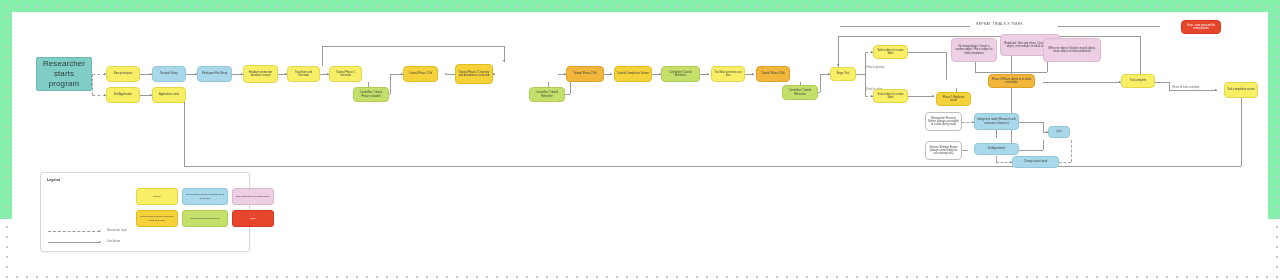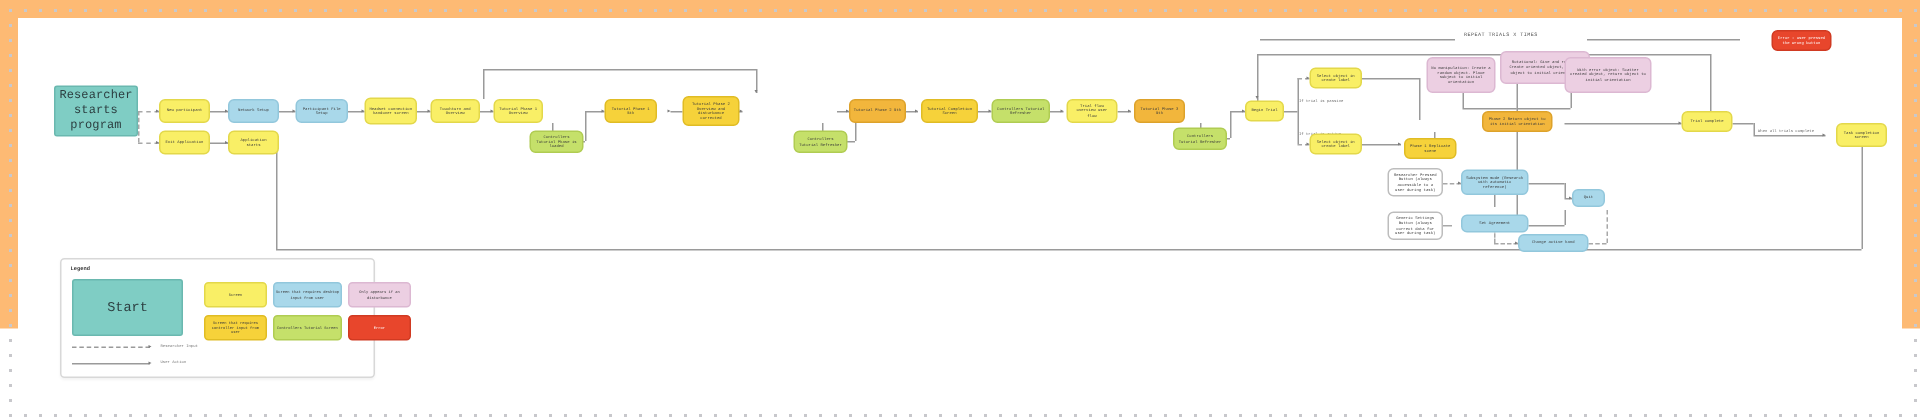--- a/index.html
+++ b/index.html
@@ -1,18 +1,18 @@
 <!DOCTYPE html>
 <html><head>
 <meta charset="utf-8">
 <style>
   html,body{margin:0;padding:0;background:#ffffff;}
   body{width:1280px;height:280px;overflow:hidden;font-family:"Liberation Sans",sans-serif;}
 
-  #canvas{position:relative;width:1280px;height:219px;background:#fdba74;font-family:Liberation Mono, monospace;}
+  #canvas{position:relative;width:1280px;height:219px;background:#86efac;}
 
   
   .dot-frame{position:absolute;left:0;top:0;width:1280px;height:280px;
     background-image:radial-gradient(#c8c8cc 1.1px, transparent 1.2px);
     background-size:10px 10px;background-position:2px 2px;}
   .inner-mask{position:absolute;left:12px;top:12px;width:1256px;height:256px;background:#ffffff;}
 
   .node{position:absolute;box-sizing:border-box;border-radius:4px;
     display:flex;align-items:center;justify-content:center;text-align:center;
     font-size:2.6px;line-height:1.25;padding:1px 2px;overflow:hidden;
@@ -261,21 +261,20 @@
   <div class="node white" style="left:925px;top:112px;width:37px;height:19px;">Researcher Pressed Button (always accessible to a user during task)</div>
   <div class="node white" style="left:925px;top:141px;width:37px;height:19px;">Generic Settings Button (always correct data for user during task)</div>
 
   <div class="node blue" style="left:974px;top:113px;width:45px;height:17px;">Subsystem mode (Research with automatic reference)</div>
   <div class="node blue" style="left:974px;top:143px;width:45px;height:12px;">Set Agreement</div>
   <div class="node blue" style="left:1048px;top:126px;width:22px;height:12px;">Quit</div>
   <div class="node blue" style="left:1012px;top:156px;width:47px;height:12px;">Change active hand</div>
 
   <div id="legend">
     <div class="ltitle">Legend</div>
-    <div class="lg-start">Start</div>
 
     <div class="lg-sw" style="left:95px;top:15px;width:42px;height:17px;background:#f9ef66;border:0.5px solid #e3d84a;">Screen</div>
     <div class="lg-sw" style="left:141px;top:15px;width:46px;height:17px;background:#a9d8ea;border:0.5px solid #92c7dc;">Screen that requires desktop input from user</div>
     <div class="lg-sw" style="left:191px;top:15px;width:42px;height:17px;background:#eccfe2;border:0.5px solid #dcb8d2;">Only appears if an disturbance</div>
 
     <div class="lg-sw" style="left:95px;top:37px;width:42px;height:17px;background:#f6d23a;border:0.5px solid #e0bc24;">Screen that requires controller input from user</div>
     <div class="lg-sw" style="left:141px;top:37px;width:46px;height:17px;background:#c5e06a;border:0.5px solid #b0cc52;">Controllers Tutorial Screen</div>
     <div class="lg-sw" style="left:191px;top:37px;width:42px;height:17px;background:#e8462c;border:0.5px solid #d03a22;color:#fff;">Error</div>
 
     <div class="lg-line" style="left:7px;top:58px;width:52px;border-top:0.7px dashed #9a9a9a;"></div>

